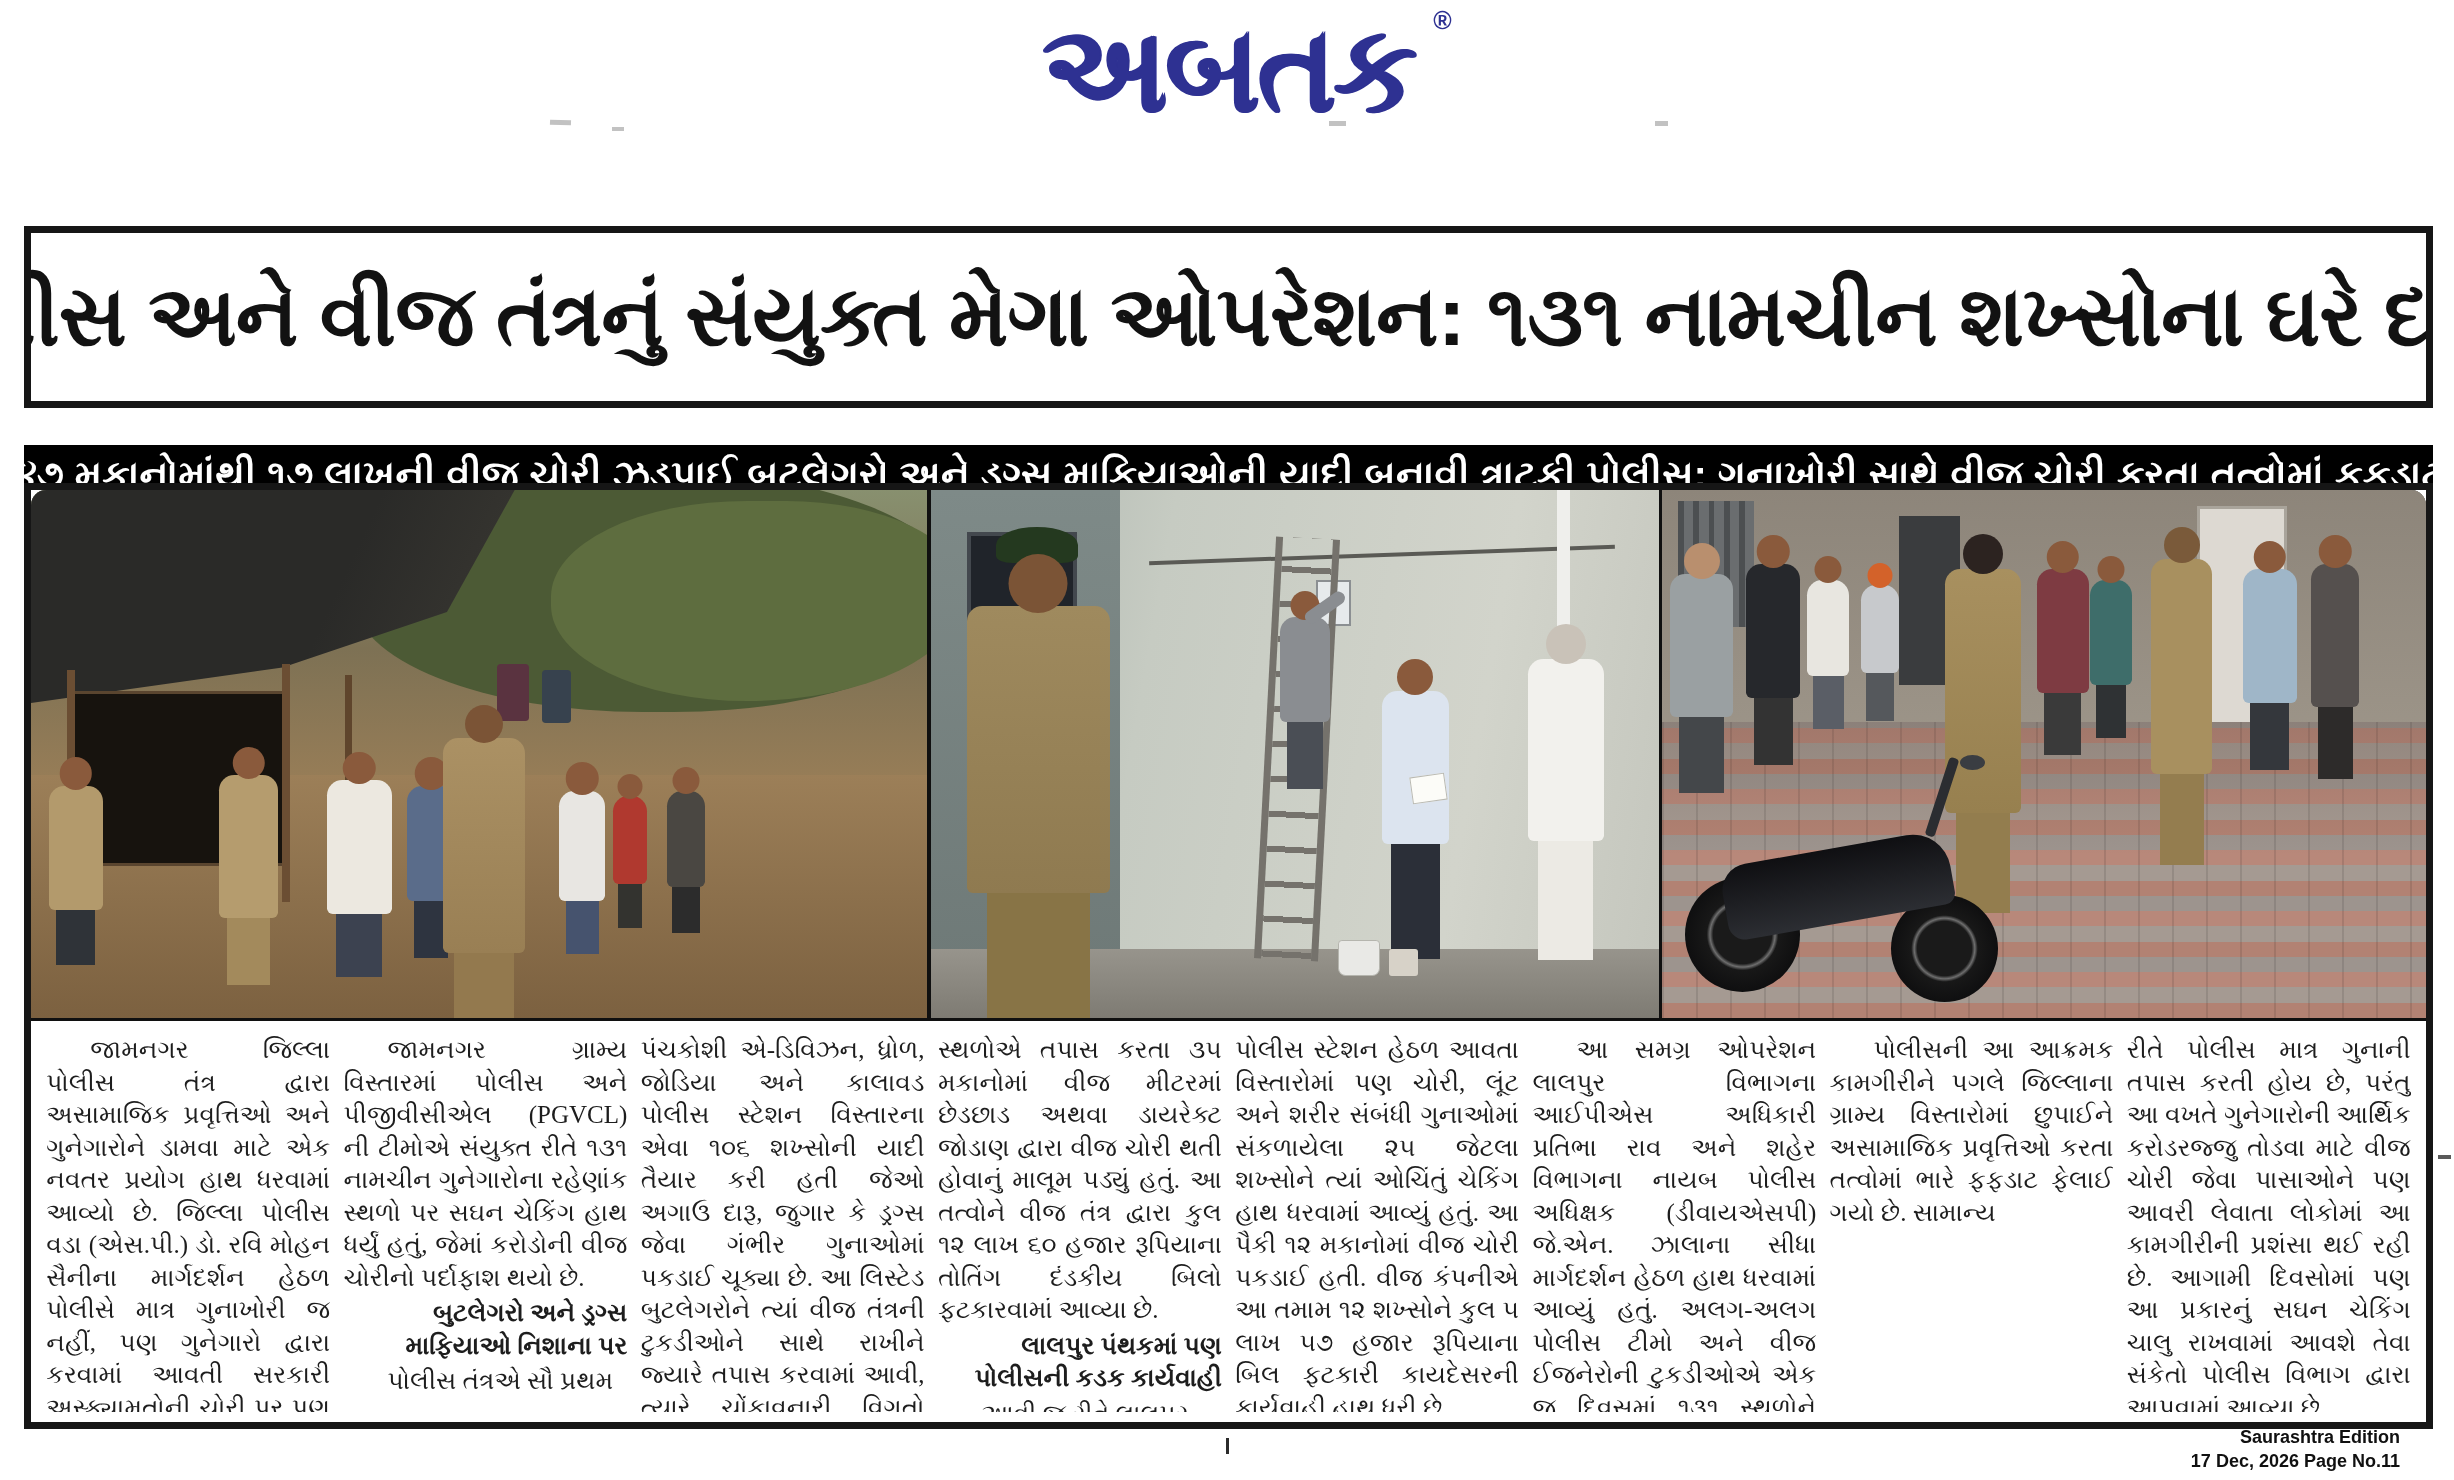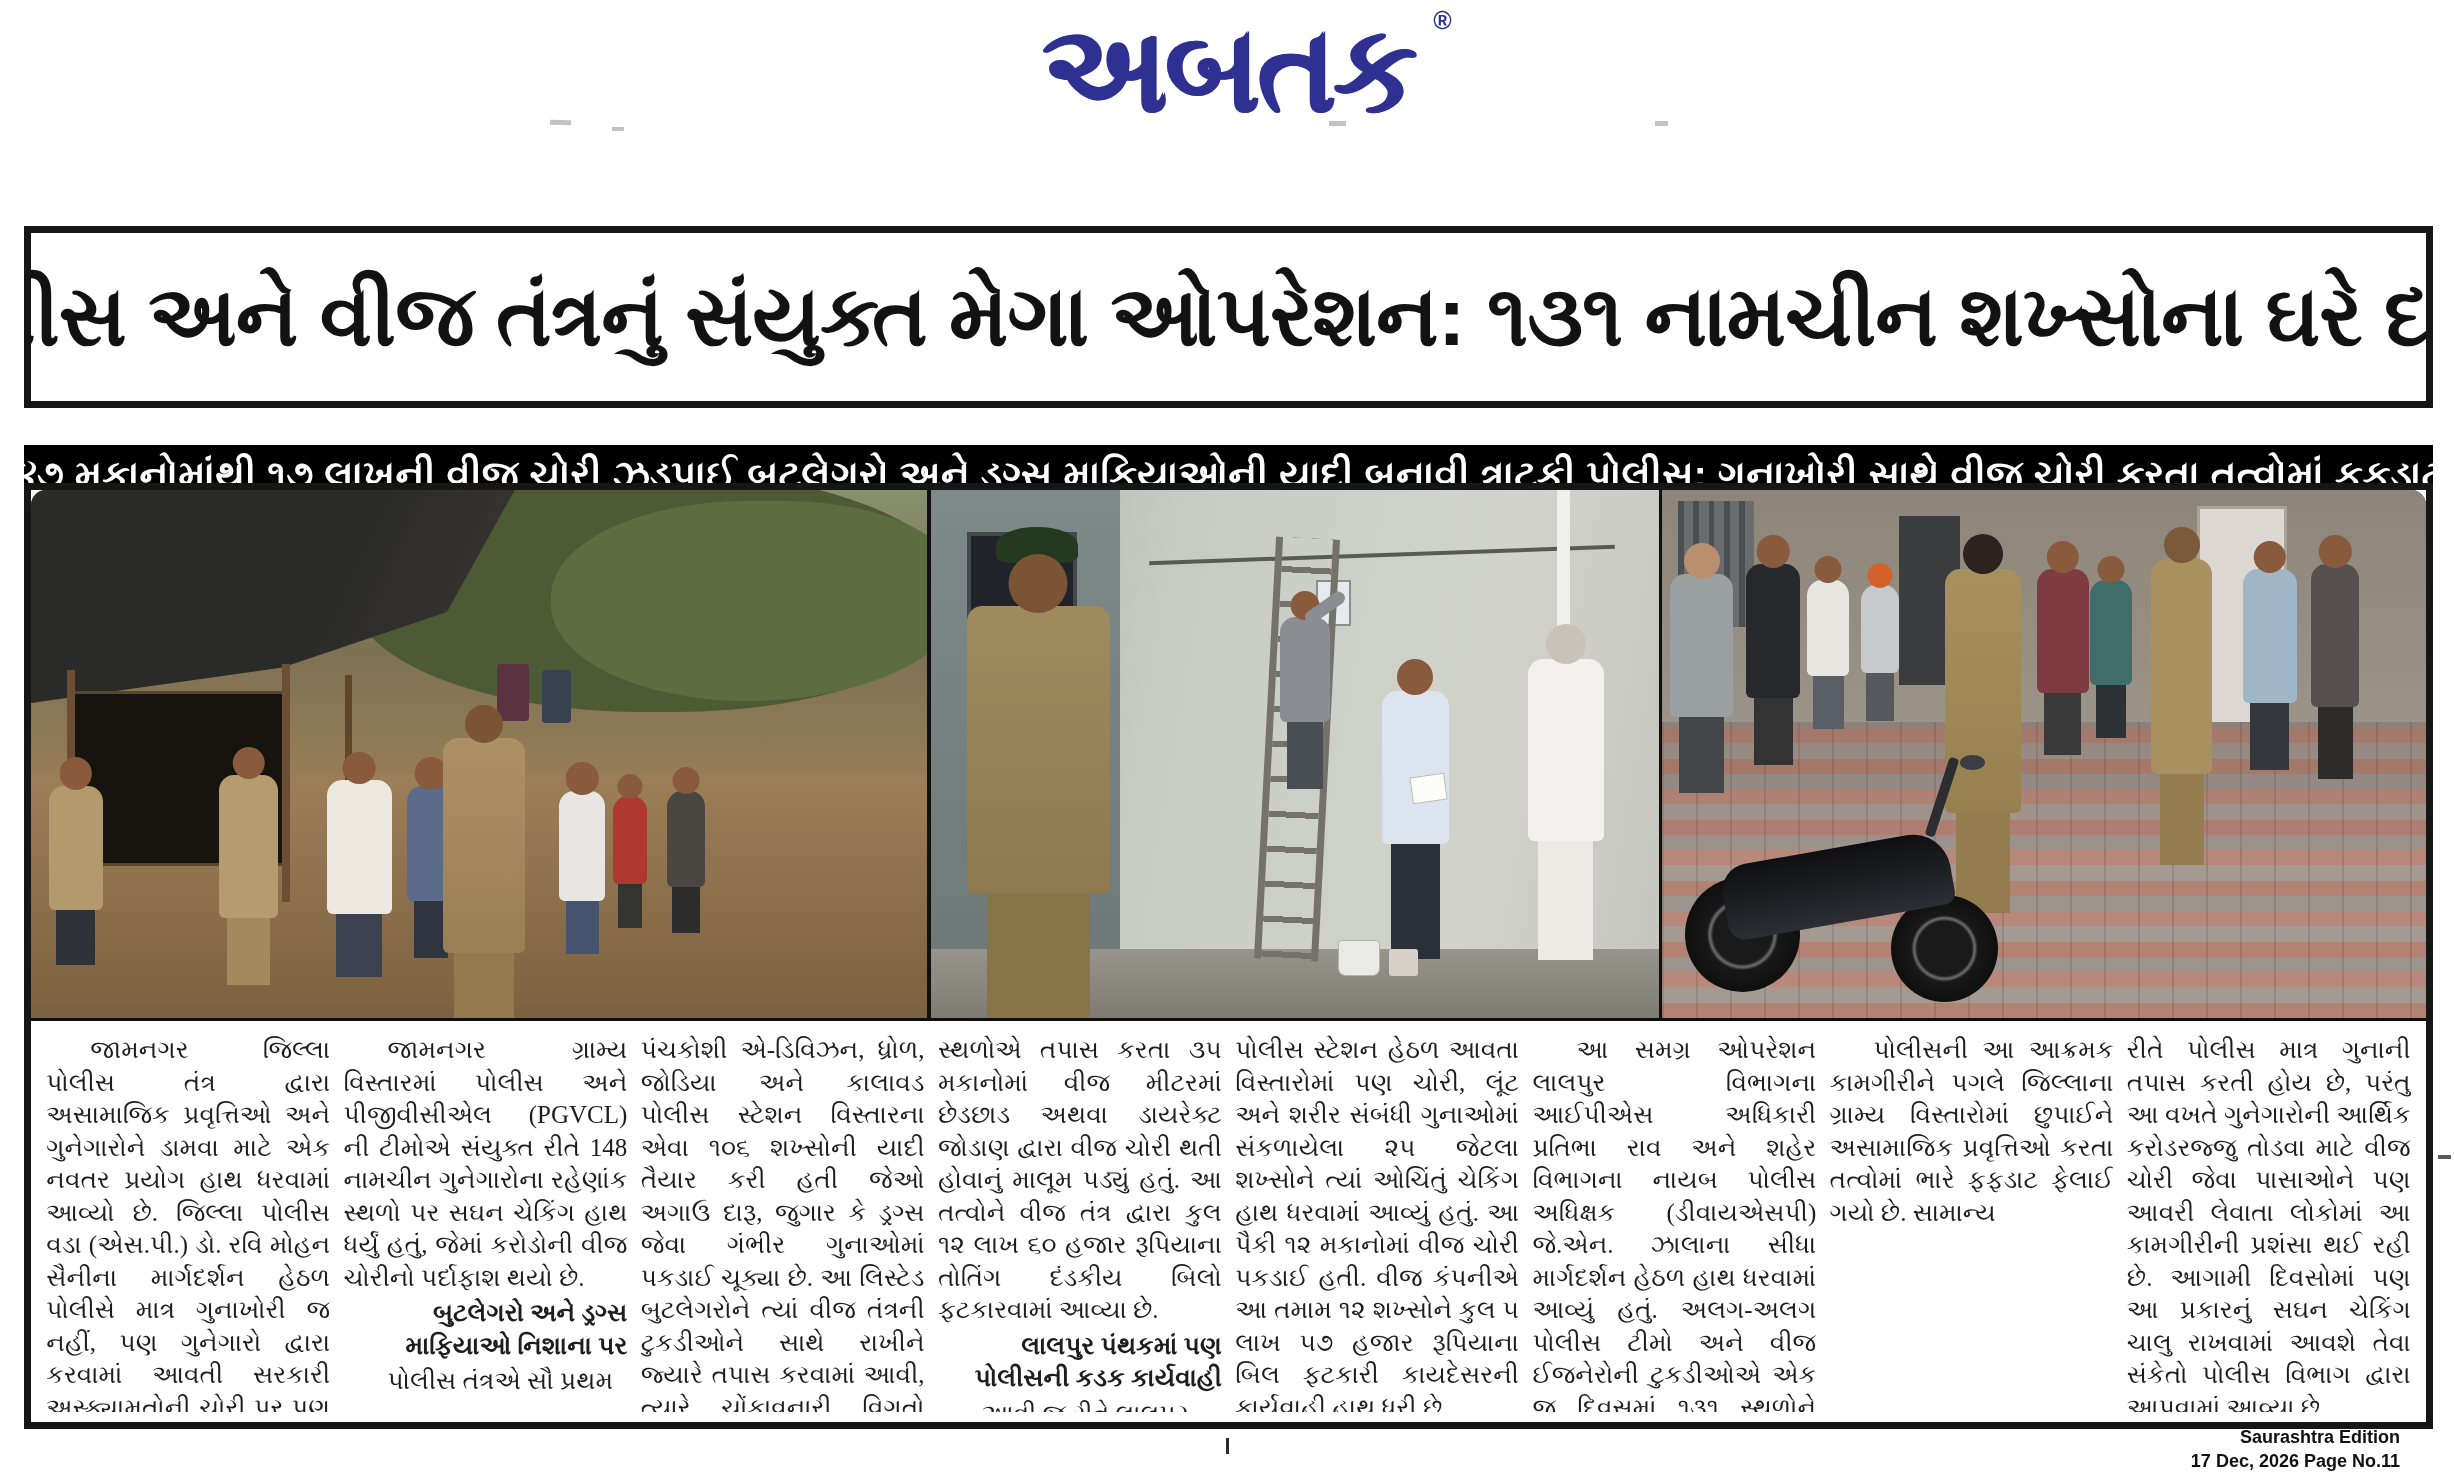--- a/index.html
+++ b/index.html
@@ -157,21 +157,21 @@
         <div class="abs" style="left:36%;bottom:34%;width:9.6px;height:82px;background:#2b2d31;transform:rotate(18deg);border-radius:3.8px;"></div>
         <div class="abs" style="left:39%;bottom:47%;width:25px;height:15.3px;background:#3a3d42;border-radius:50%;"></div>
       </div>
     </div>
 
     <div class="columns">
       <div class="col">
         <p class="indent">જામનગર જિલ્લા પોલીસ તંત્ર દ્વારા અસામાજિક પ્રવૃત્તિઓ અને ગુનેગારોને ડામવા માટે એક નવતર પ્રયોગ હાથ ધરવામાં આવ્યો છે. જિલ્લા પોલીસ વડા (એસ.પી.) ડો. રવિ મોહન સૈનીના માર્ગદર્શન હેઠળ પોલીસે માત્ર ગુનાખોરી જ નહીં, પણ ગુનેગારો દ્વારા કરવામાં આવતી સરકારી અસ્ક્યામતોની ચોરી પર પણ તરાપ મારી છે. ગઈકાલે</p>
       </div>
       <div class="col">
-        <p class="indent">જામનગર ગ્રામ્ય વિસ્તારમાં પોલીસ અને પીજીવીસીએલ (PGVCL) ની ટીમોએ સંયુક્ત રીતે 148 નામચીન ગુનેગારોના રહેણાંક સ્થળો પર સઘન ચેકિંગ હાથ ધર્યું હતું, જેમાં કરોડોની વીજ ચોરીનો પર્દાફાશ થયો છે.</p>
+        <p class="indent">જામનગર ગ્રામ્ય વિસ્તારમાં પોલીસ અને પીજીવીસીએલ (PGVCL) ની ટીમોએ સંયુક્ત રીતે ૧૩૧ નામચીન ગુનેગારોના રહેણાંક સ્થળો પર સઘન ચેકિંગ હાથ ધર્યું હતું, જેમાં કરોડોની વીજ ચોરીનો પર્દાફાશ થયો છે.</p>
         <p class="subhead-line">બુટલેગરો અને ડ્રગ્સ માફિયાઓ નિશાના પર</p>
         <p class="indent">પોલીસ તંત્રએ સૌ પ્રથમ</p>
       </div>
       <div class="col">
         <p>પંચકોશી એ-ડિવિઝન, ધ્રોળ, જોડિયા અને કાલાવડ પોલીસ સ્ટેશન વિસ્તારના એવા ૧૦૬ શખ્સોની યાદી તૈયાર કરી હતી જેઓ અગાઉ દારૂ, જુગાર કે ડ્રગ્સ જેવા ગંભીર ગુનાઓમાં પકડાઈ ચૂક્યા છે. આ લિસ્ટેડ બુટલેગરોને ત્યાં વીજ તંત્રની ટુકડીઓને સાથે રાખીને જ્યારે તપાસ કરવામાં આવી, ત્યારે ચોંકાવનારી વિગતો સામે આવી હતી. કુલ ૧૦૬</p>
       </div>
       <div class="col">
         <p>સ્થળોએ તપાસ કરતા ૩૫ મકાનોમાં વીજ મીટરમાં છેડછાડ અથવા ડાયરેક્ટ જોડાણ દ્વારા વીજ ચોરી થતી હોવાનું માલૂમ પડ્યું હતું. આ તત્વોને વીજ તંત્ર દ્વારા કુલ ૧૨ લાખ ૬૦ હજાર રૂપિયાના તોતિંગ દંડકીય બિલો ફટકારવામાં આવ્યા છે.</p>
         <p class="subhead-line">લાલપુર પંથકમાં પણ પોલીસની કડક કાર્યવાહી</p>
         <p class="indent">આવી જ રીતે લાલપુર</p>

